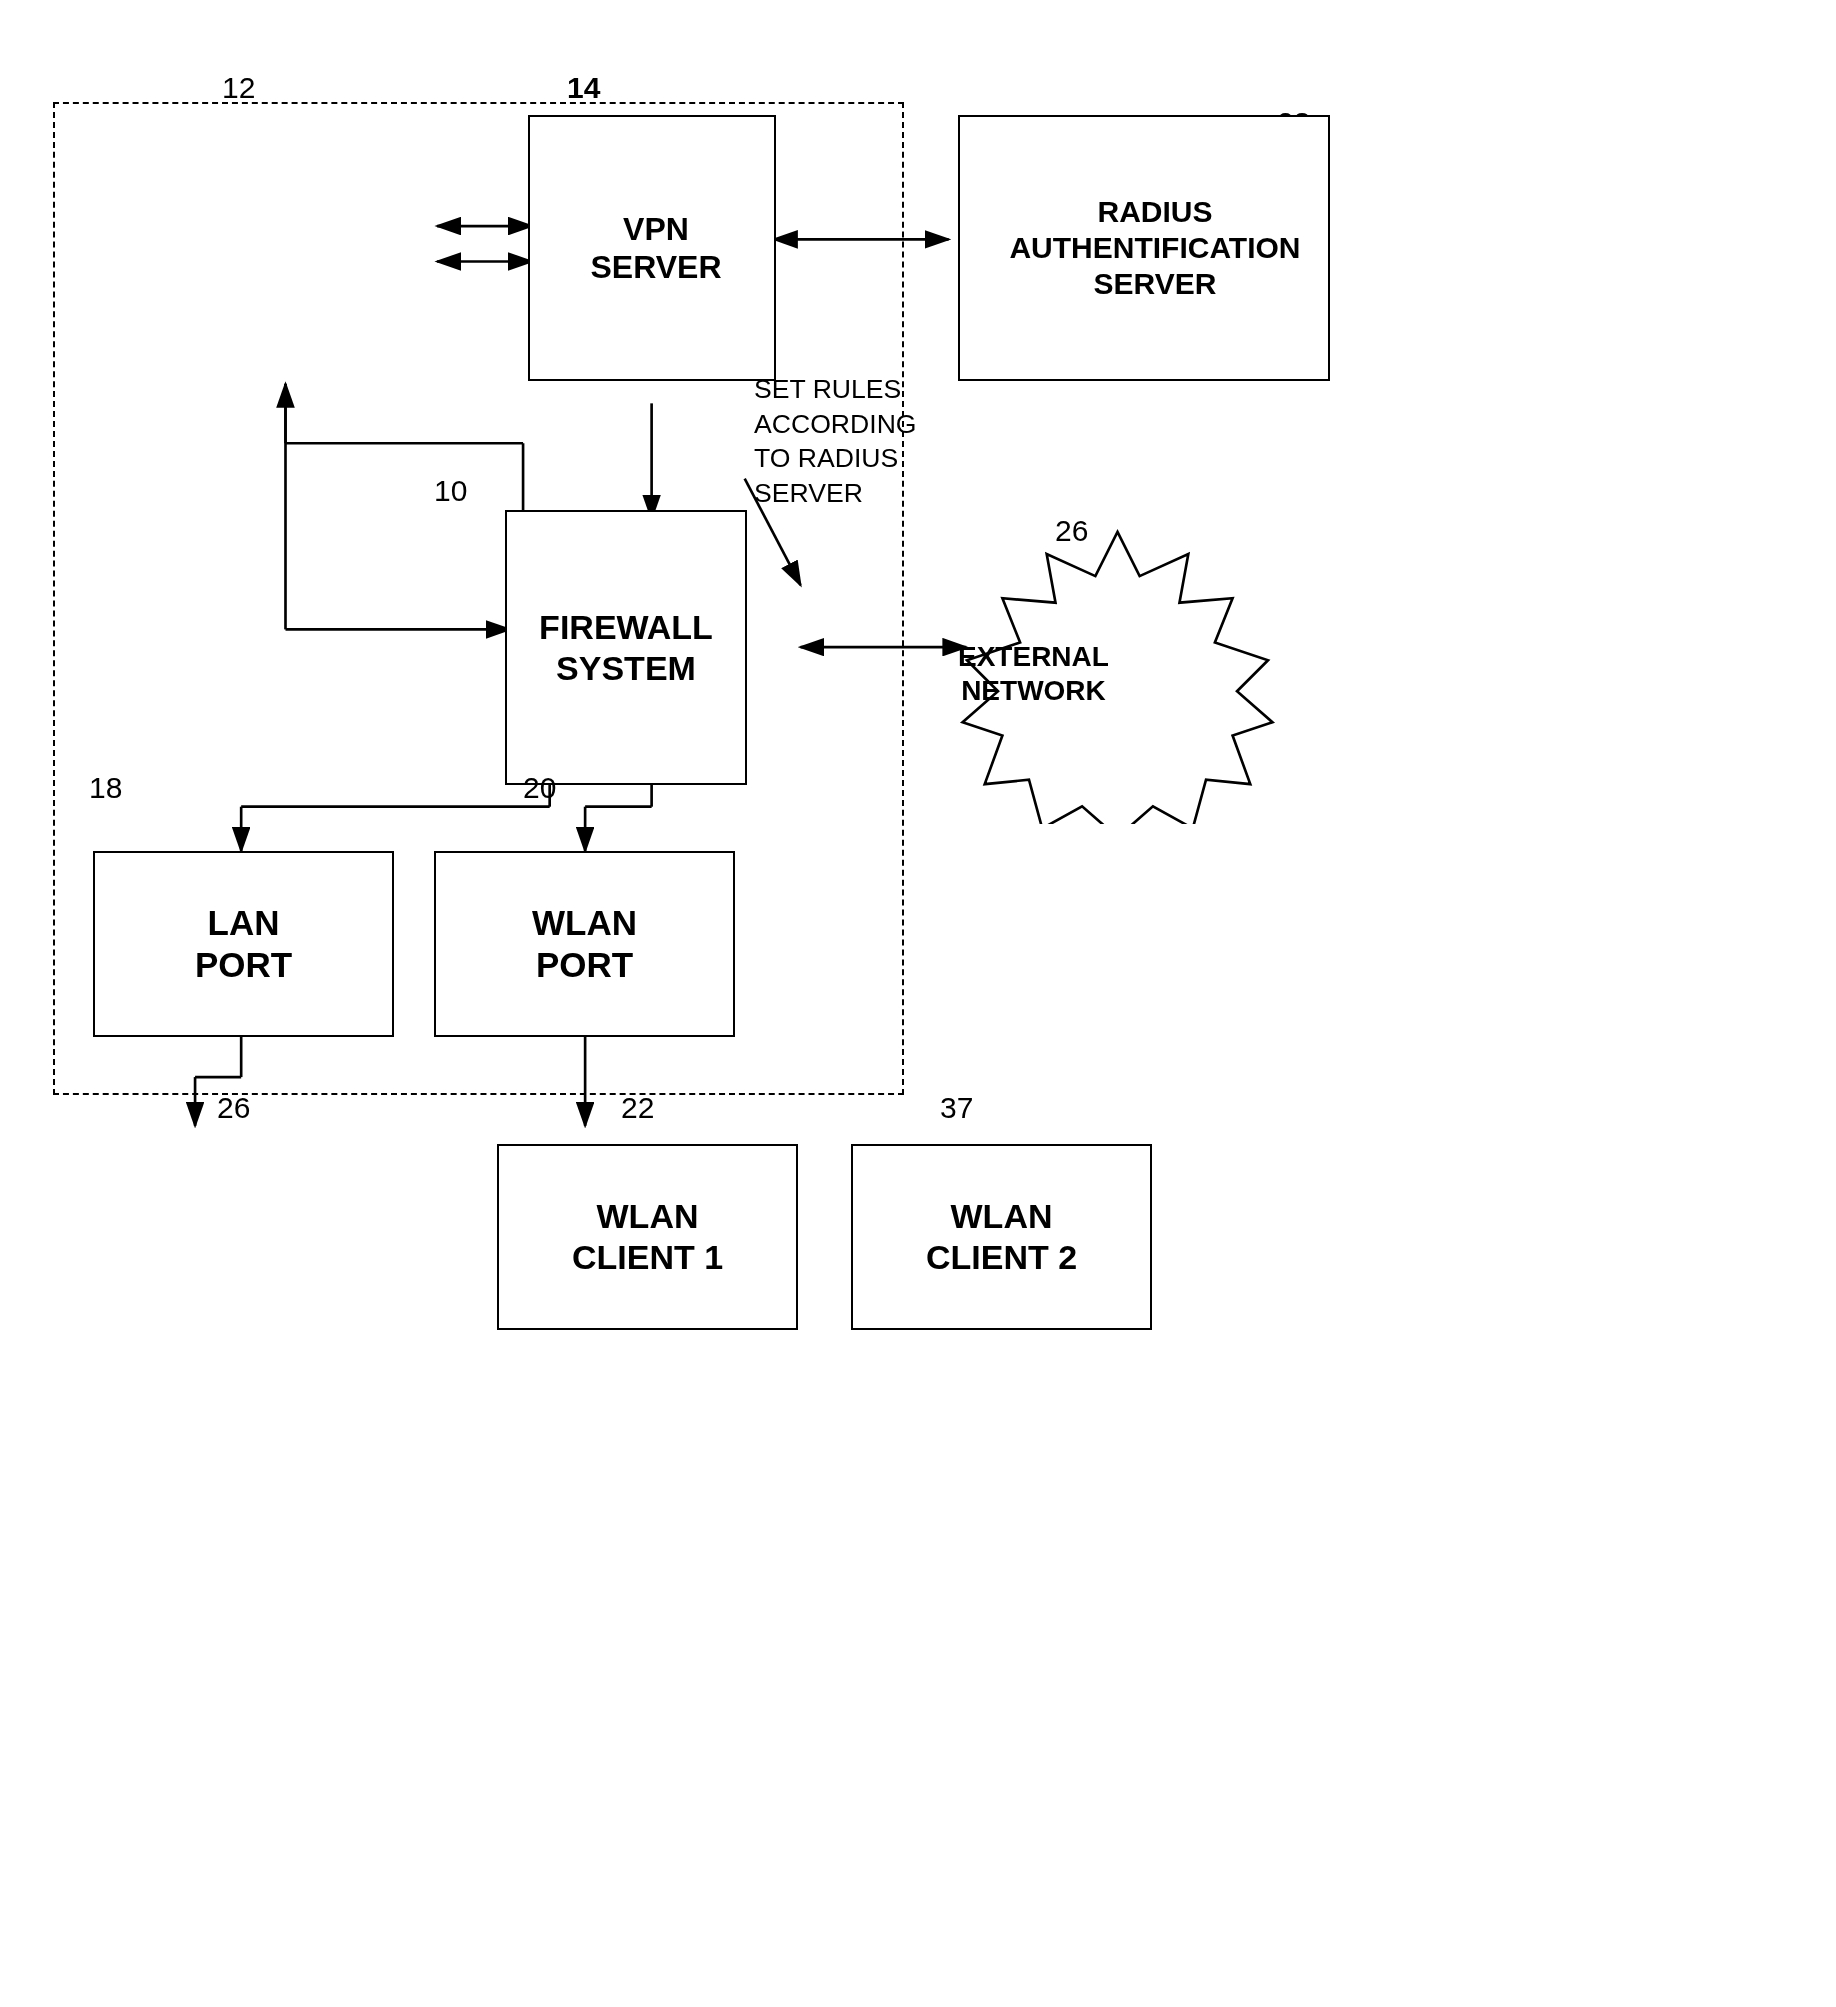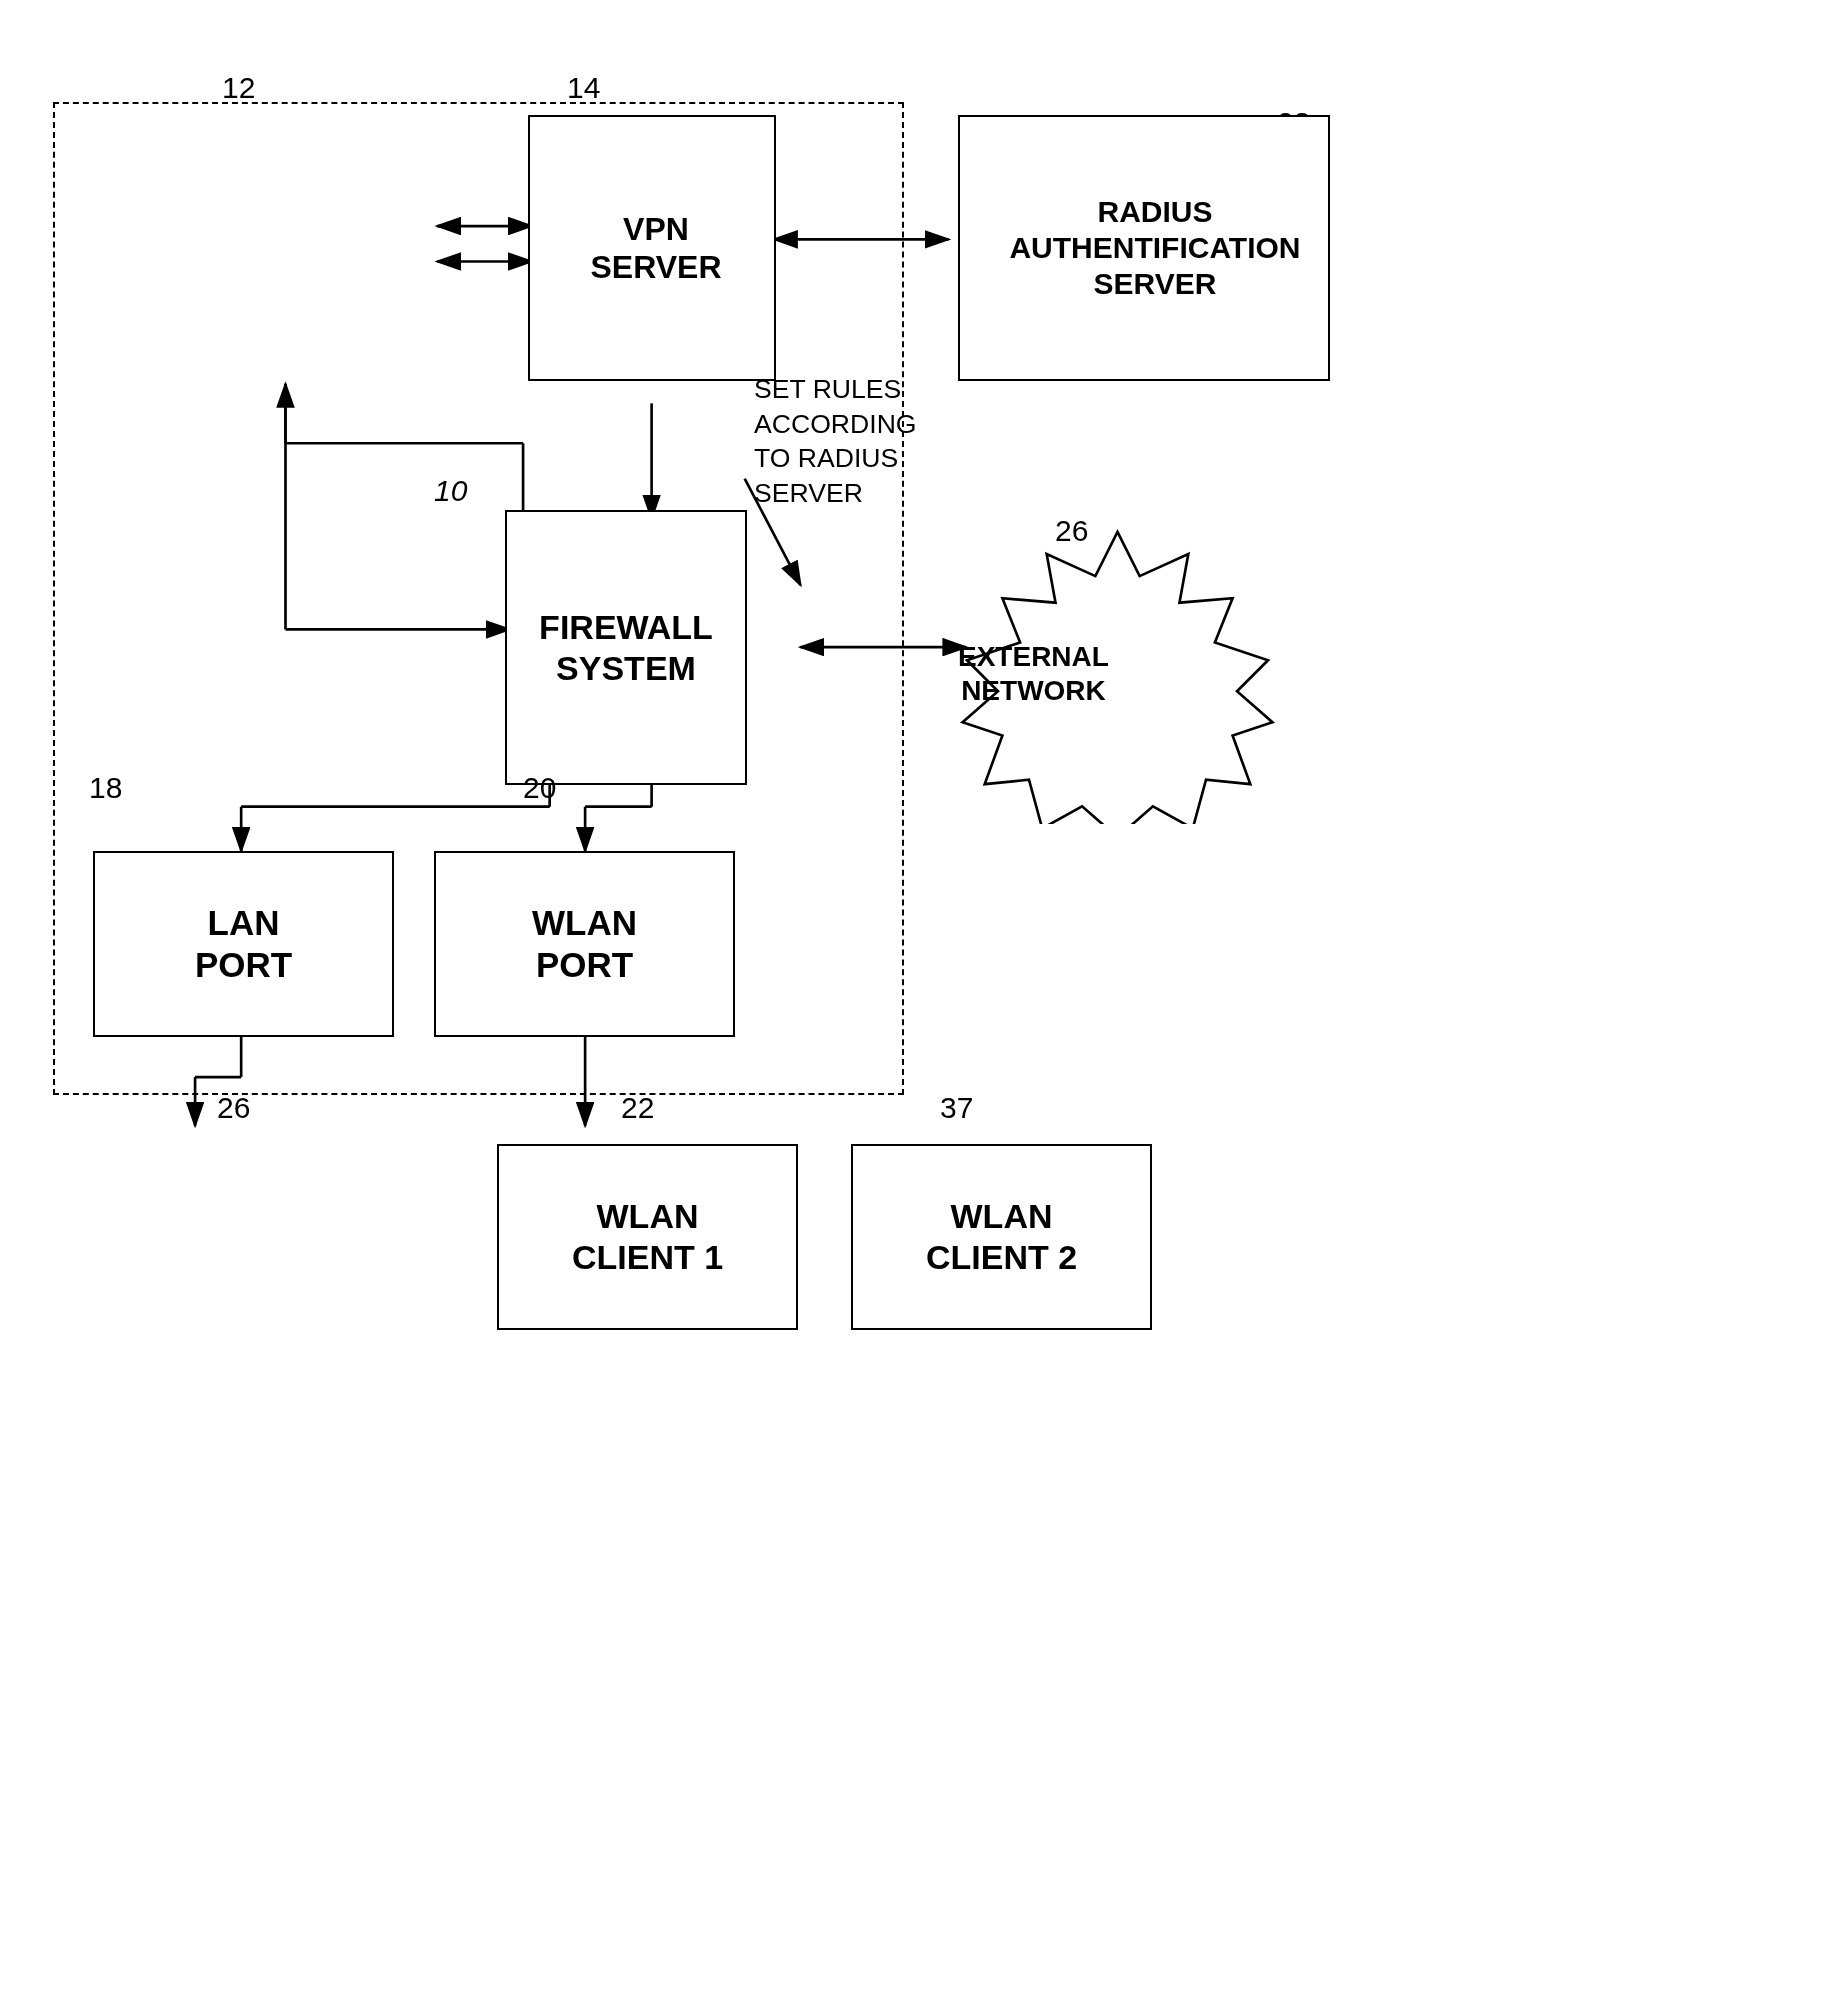--- a/index.html
+++ b/index.html
@@ -135,34 +135,34 @@
     <line x1="590" y1="590" x2="590" y2="500" stroke="#000" stroke-width="3"></line>
     <line x1="590" y1="500" x2="322" y2="500" stroke="#000" stroke-width="3"></line>
     <line x1="322" y1="500" x2="322" y2="433" stroke="#000" stroke-width="3" marker-end="url(#arrowhead)"></line>
 
   </svg>
 
   <div class="dashed-box" style="left: 53px; top: 102px; width: 851px; height: 993px;"></div>
 
   <div class="ref-num" style="left: 222px; top: 71px;">12</div>
 
-  <div class="ref-num" style="left: 567px; top: 71px;">14</div>
+  <div class="ref-num" style="left: 567px; top: 71px; font-weight: bold;">14</div>
 
   <div class="ref-num" style="left: 1277px; top: 88px; margin-top: 18px;">28</div>
 
 
   <div class="box" style="left: 528px; top: 115px; width: 248px; height: 266px; padding-left: 8px;">
     <span>VPN<br>SERVER</span>
   </div>
 
   <div class="box" style="left: 958px; top: 115px; width: 372px; height: 266px; font-size: 30px; padding-left: 22px;">
     <span>RADIUS<br>AUTHENTIFICATION<br>SERVER</span>
   </div>
 
-  <div class="ref-num" style="left: 434px; top: 474px; font-style: italic;">10</div>
+  <div class="ref-num" style="left: 434px; top: 474px;">10</div>
 
   <div class="box" style="left: 505px; top: 510px; width: 242px; height: 275px; font-size: 34px;">
     <span>FIREWALL<br>SYSTEM</span>
   </div>
 
   <div class="label" style="left: 754px; top: 372px; font-size: 26.6px; text-align: left;">
     <span>SET RULES<br>ACCORDING<br>TO RADIUS<br>SERVER</span>
   </div>
 
   <div class="ref-num" style="left: 1055px; top: 514px;">26</div>

